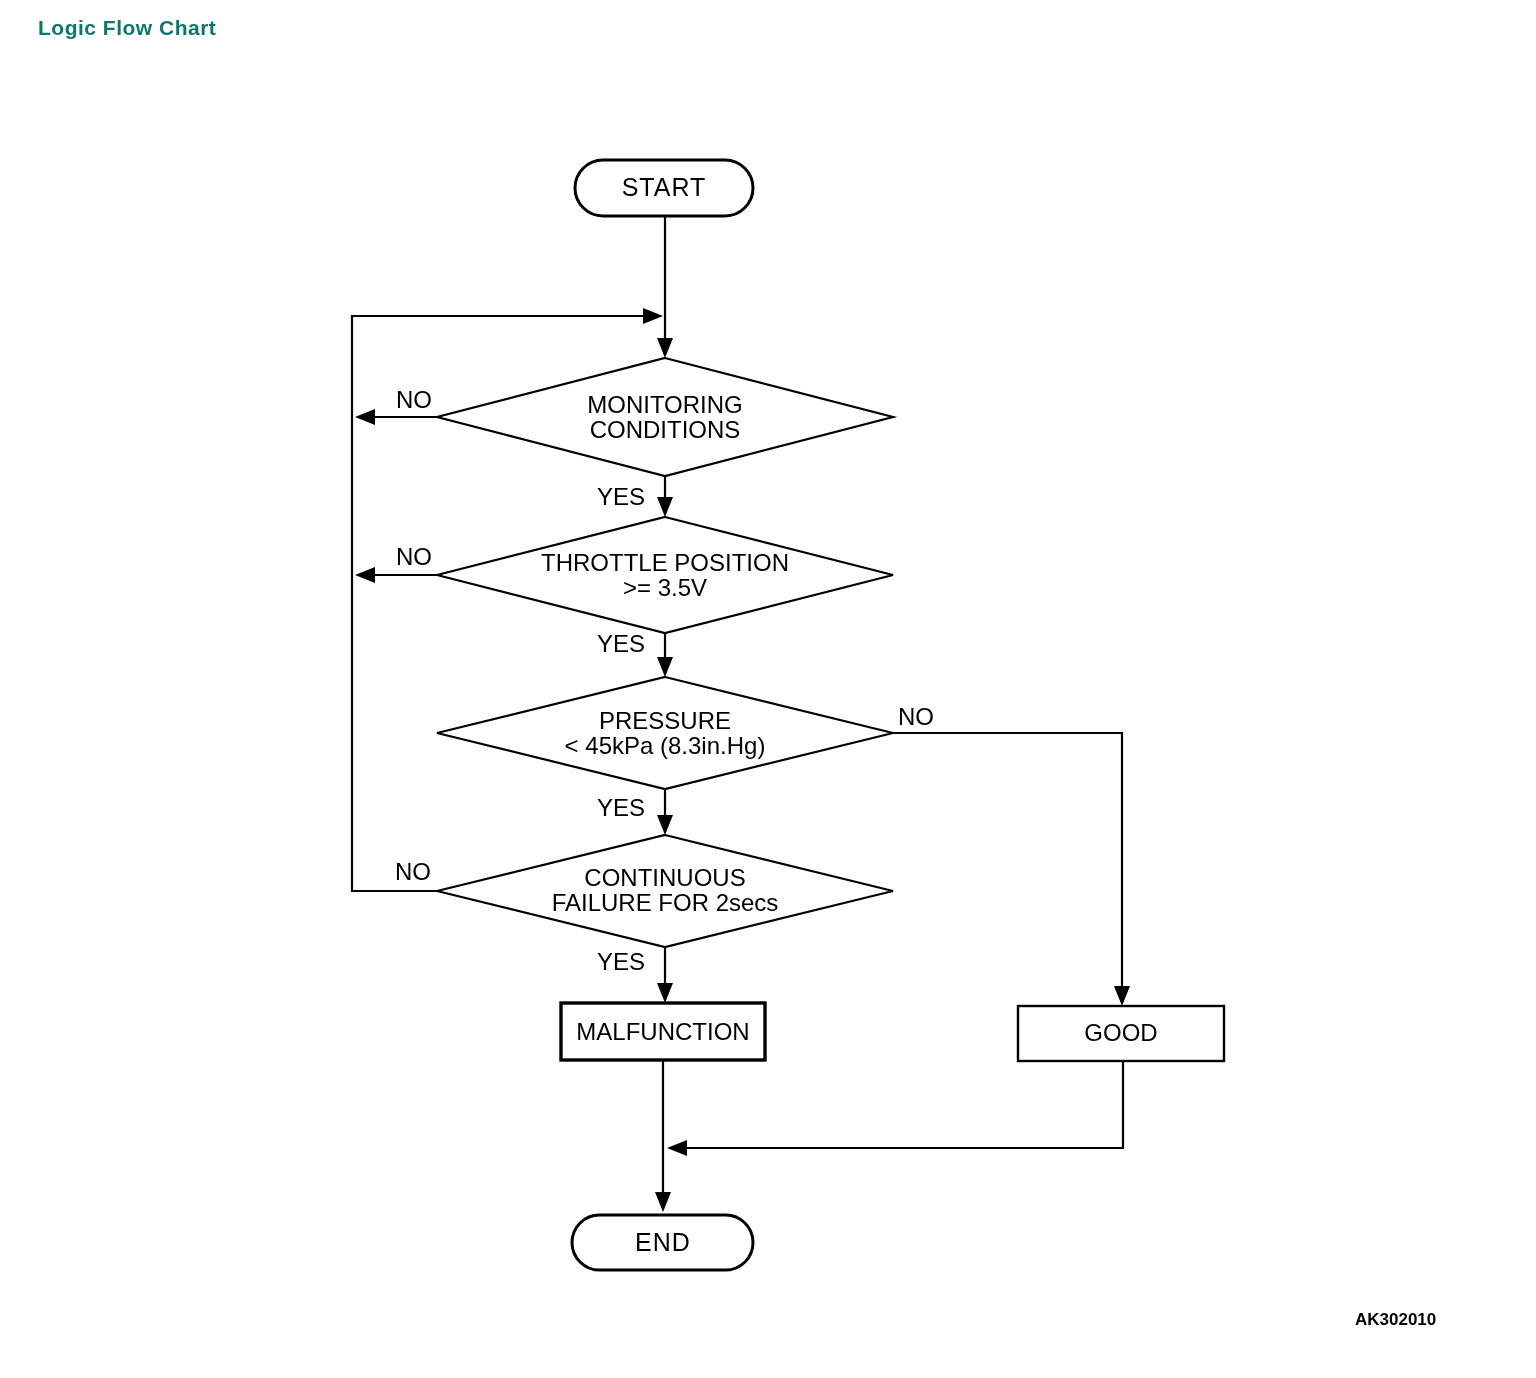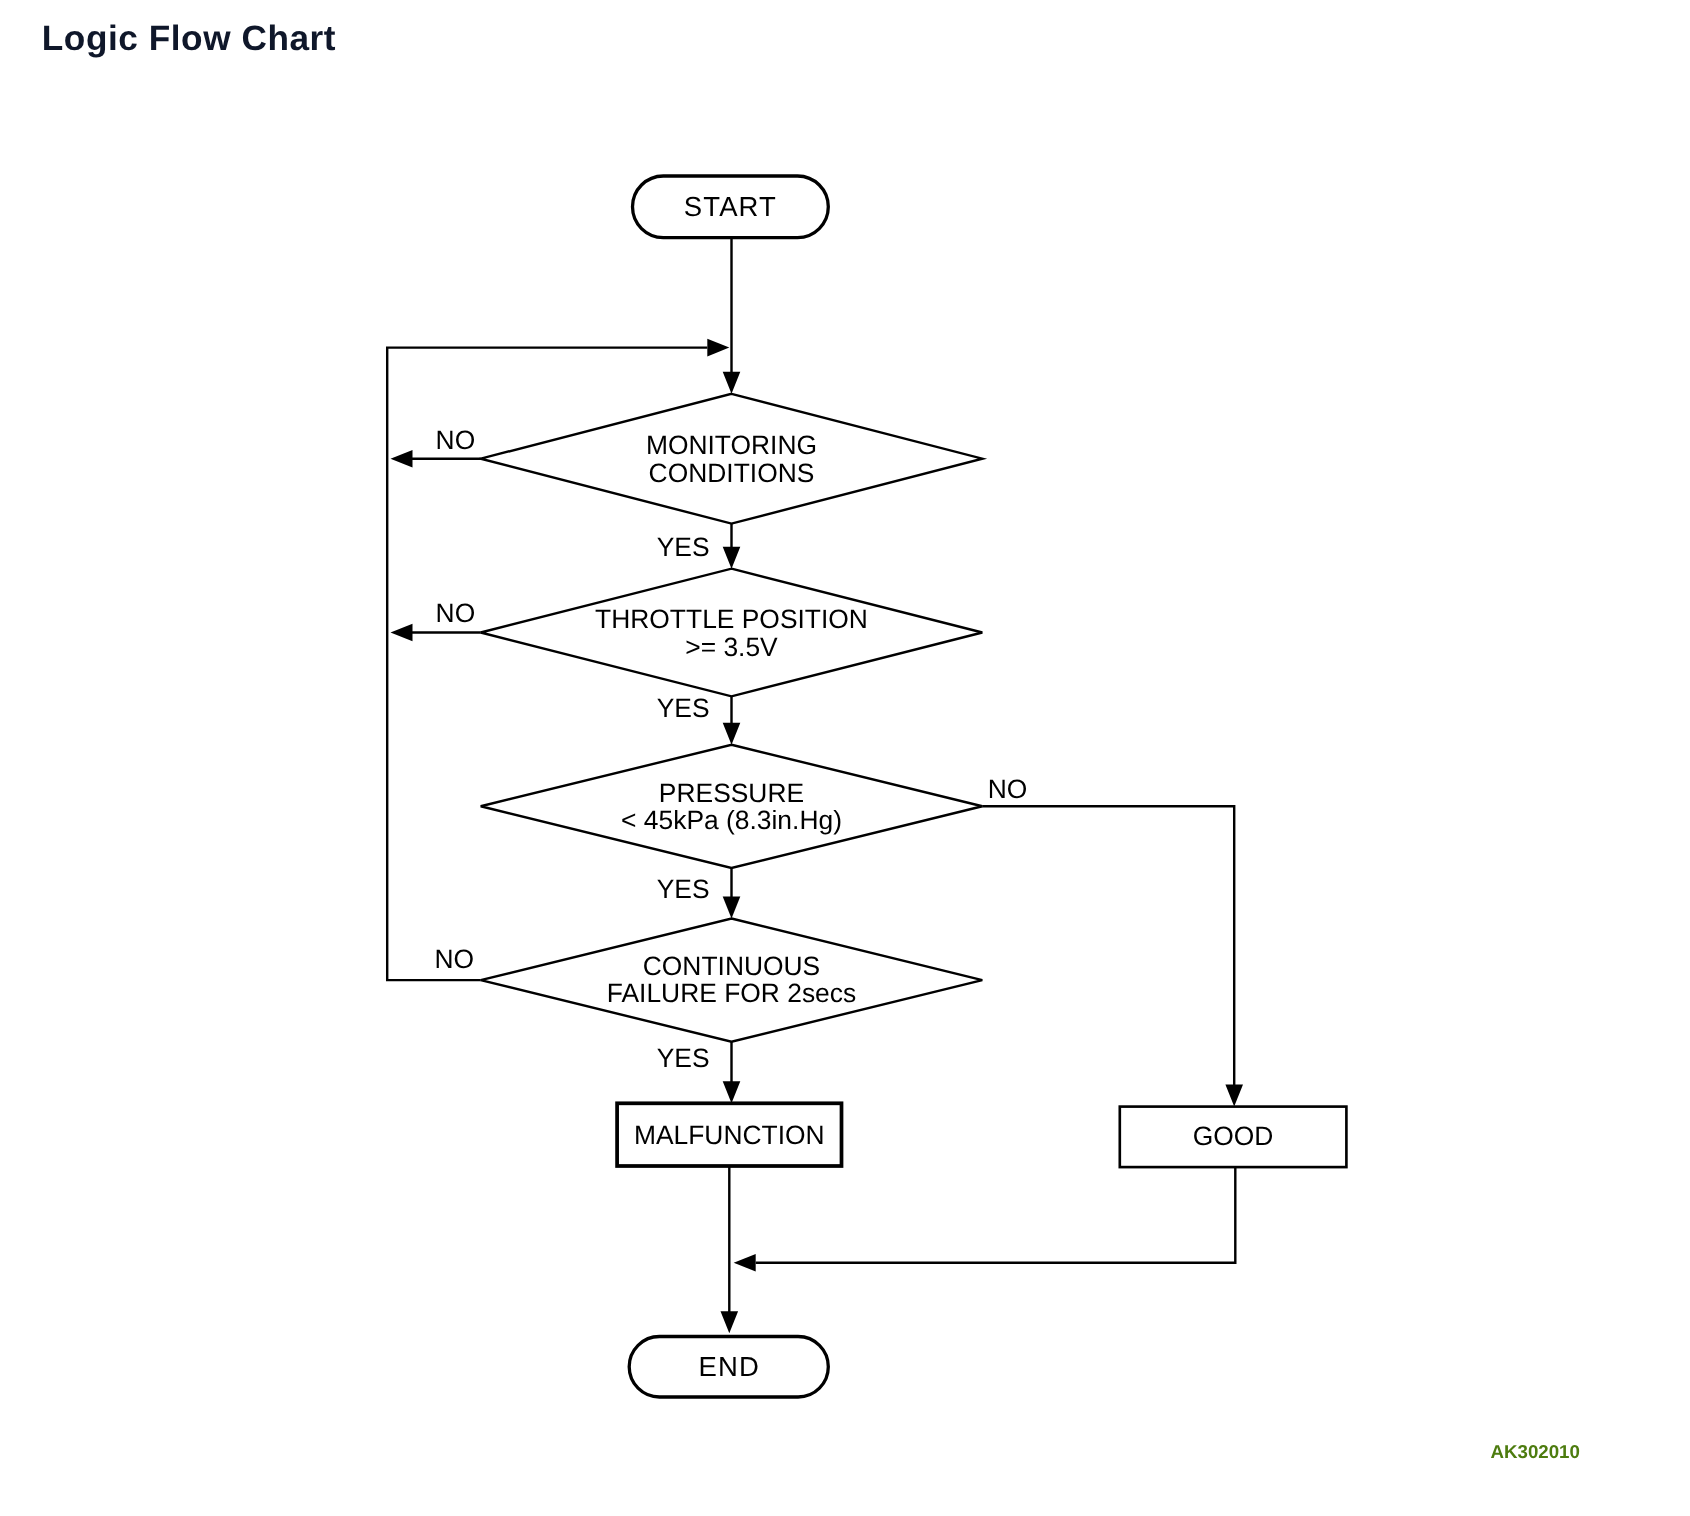--- a/index.html
+++ b/index.html
@@ -12,32 +12,32 @@
     position: relative;
     width: 1536px;
     height: 1378px;
     background: #ffffff;
     overflow: hidden;
   }
   .page-title {
     position: absolute;
     left: 38px;
     top: 16px;
-    font-size: 32px;
+    font-size: 21px;
     font-weight: bold;
-    color: #0f172a;
+    color: #0f766e;
     letter-spacing: 0.5px;
   }
   .figure-code {
     position: absolute;
     left: 1355px;
     top: 1310px;
     font-size: 17px;
     font-weight: bold;
-    color: #4d7c0f;
+    color: #000000;
   }
   svg.flowchart {
     position: absolute;
     left: 0;
     top: 0;
   }
   .fc-line {
     stroke: #000000;
     stroke-width: 2.2;
     fill: none;

